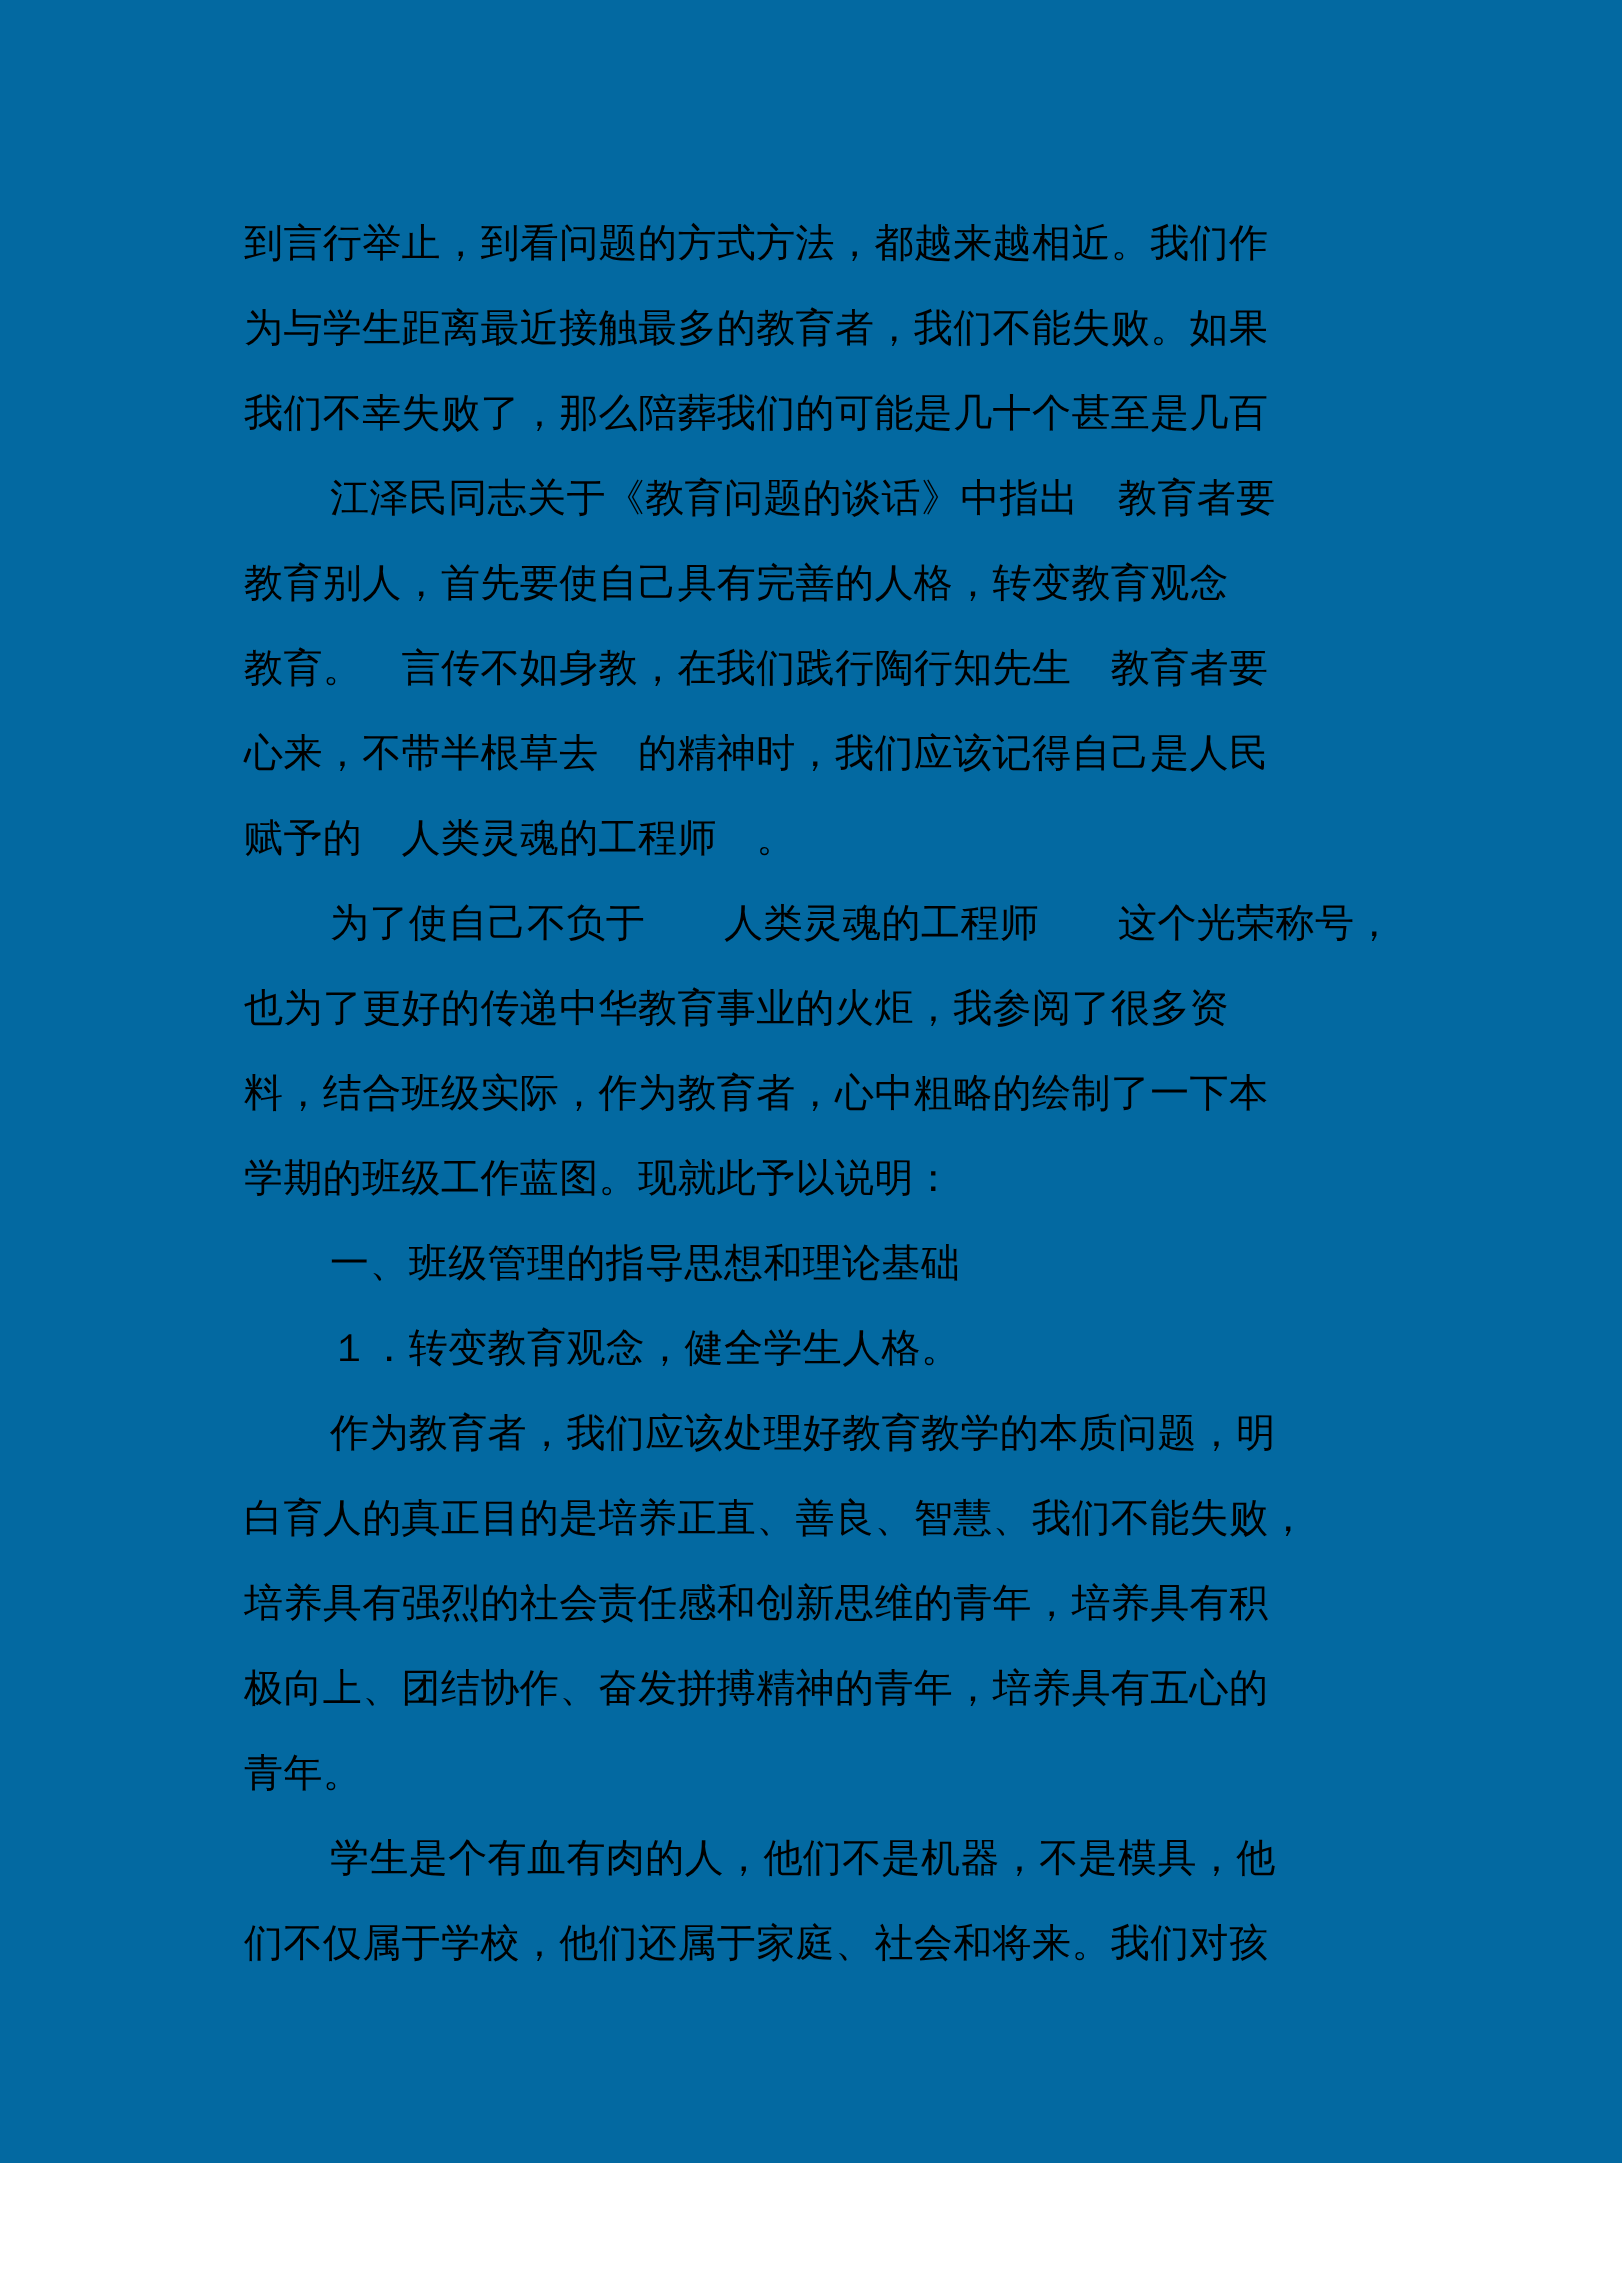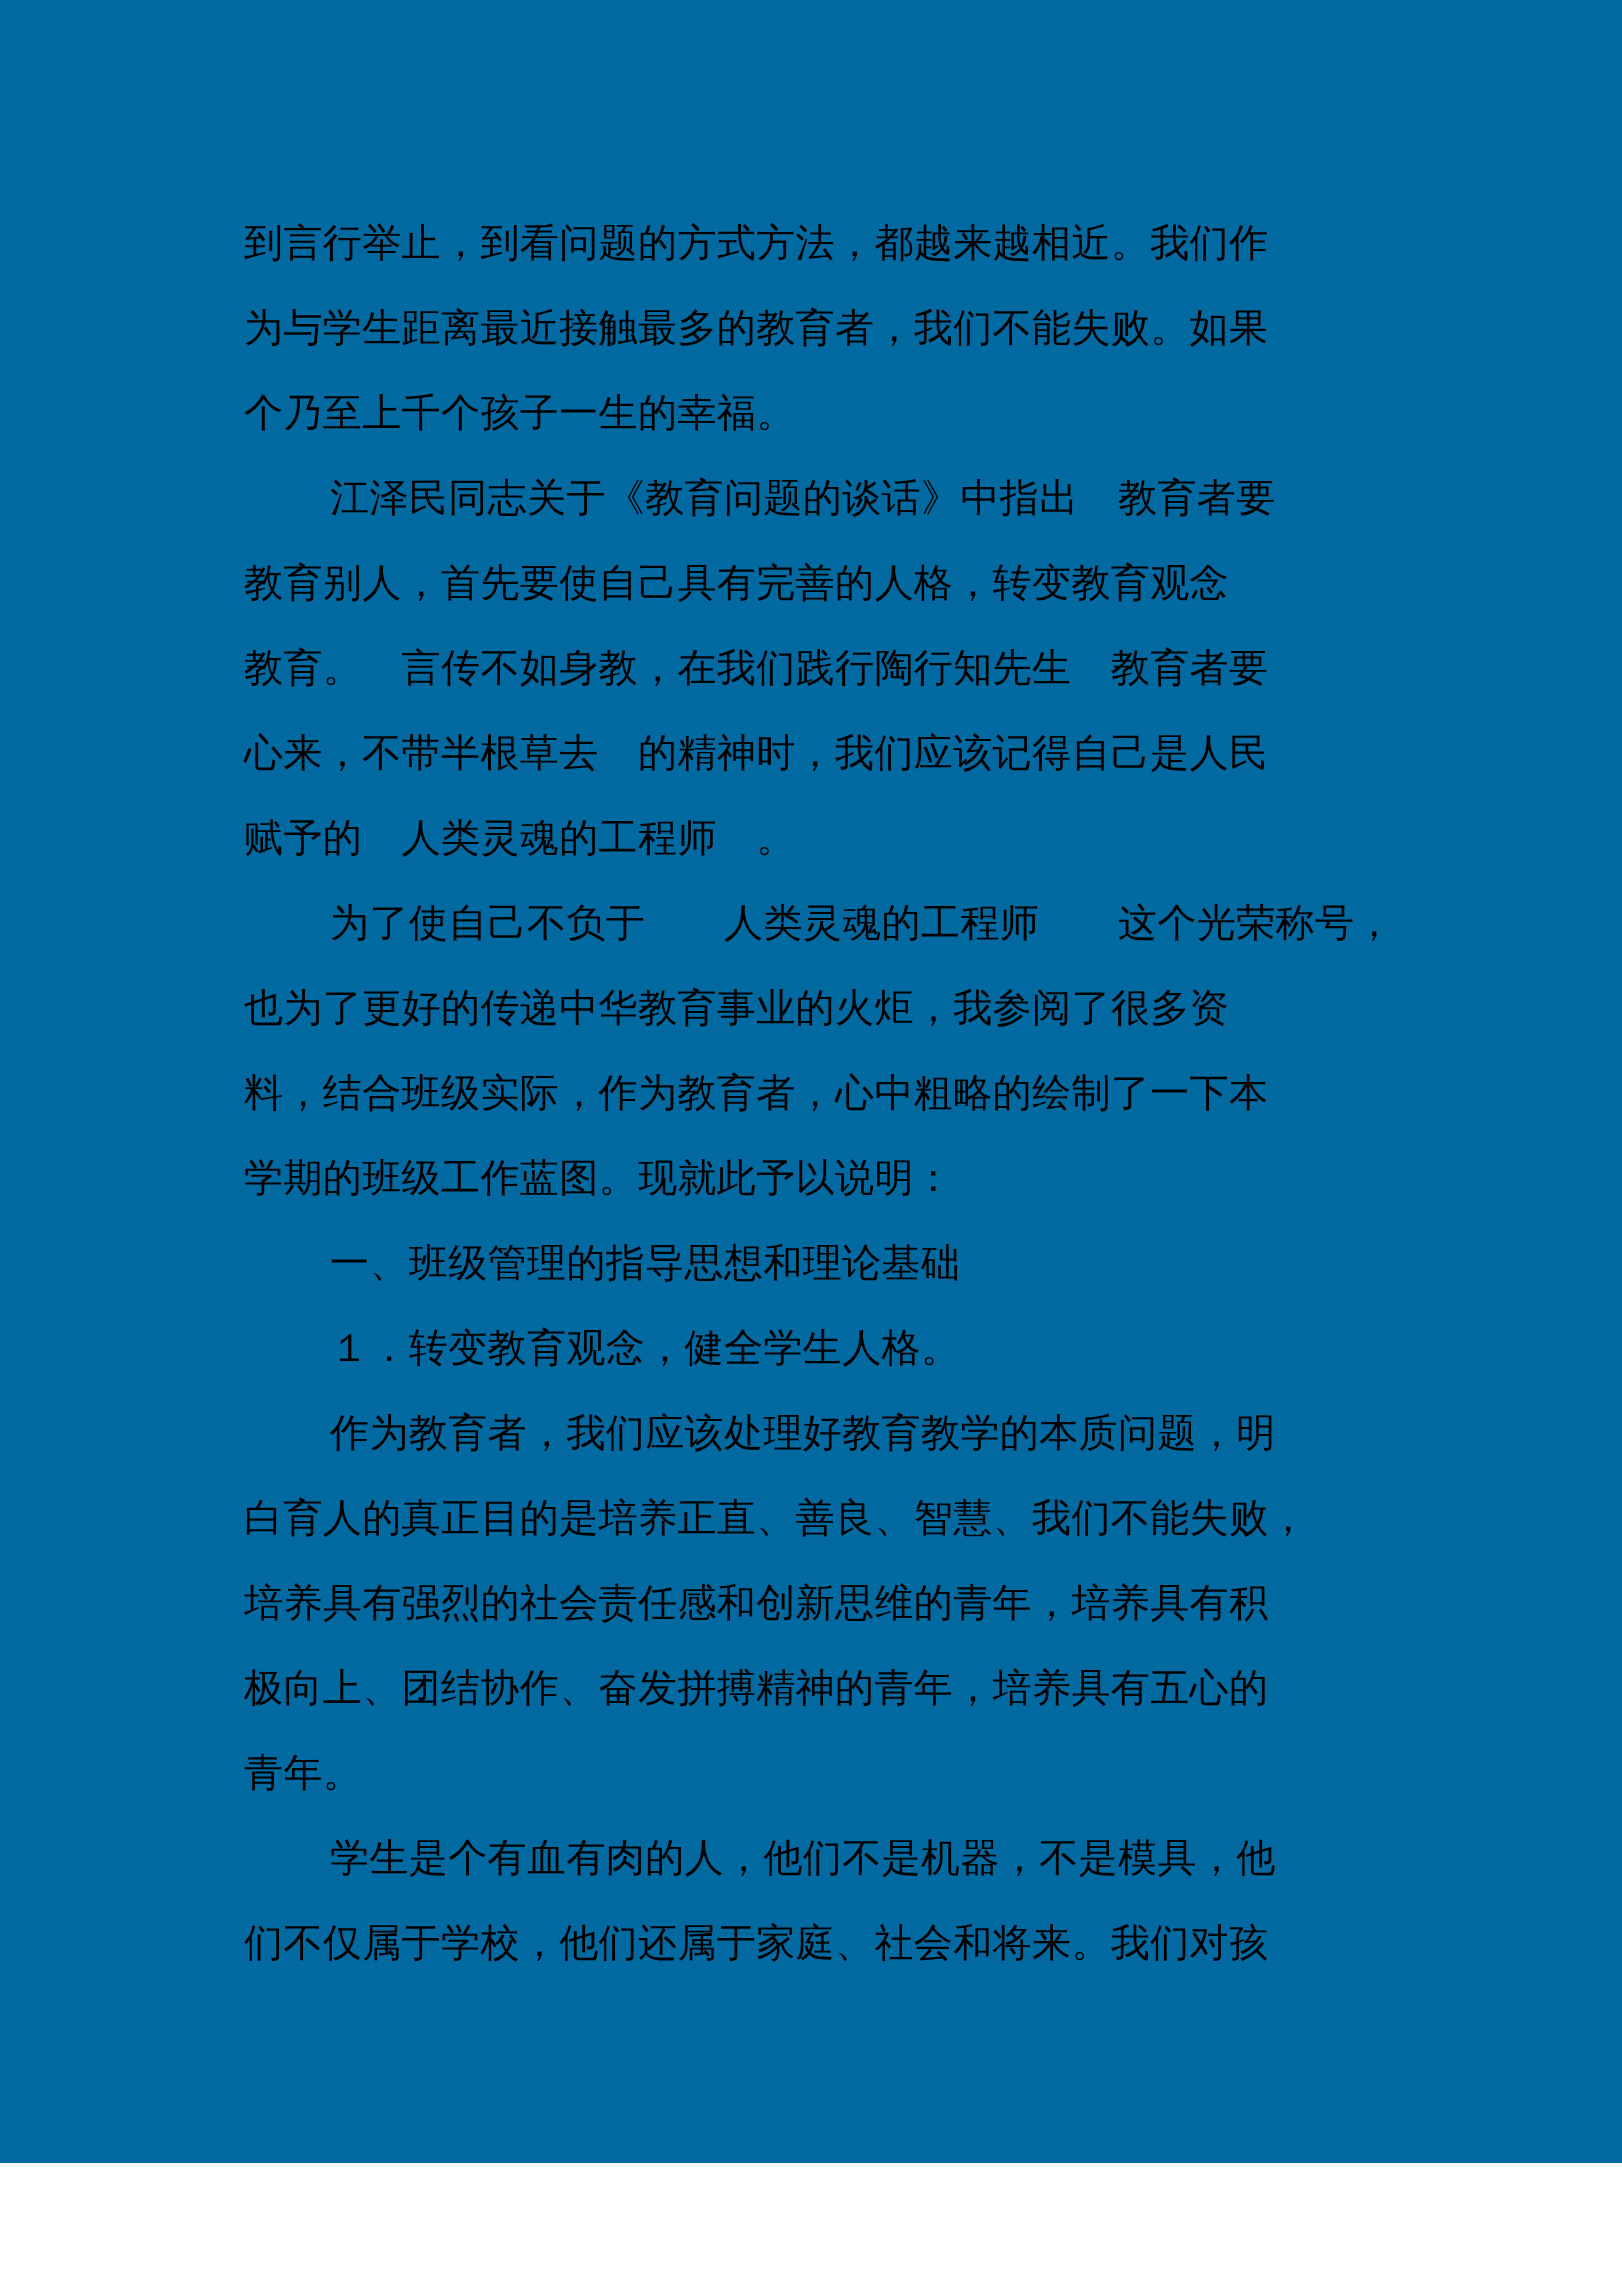--- a/index.html
+++ b/index.html
@@ -34,21 +34,21 @@
     text-indent: 86px;
   }
 </style>
 </head>
 <body>
 
 <div class="page">
   <div class="text-block">
     <div class="line" data-indent="false">到言行举止，到看问题的方式方法，都越来越相近。我们作</div>
       <div class="line" data-indent="false">为与学生距离最近接触最多的教育者，我们不能失败。如果</div>
-      <div class="line" data-indent="false">个乃至上千个孩子一生的幸福。</div>
+      <div class="line" data-indent="false">我们不幸失败了，那么陪葬我们的可能是几十个甚至是几百</div>
       <div class="line" data-indent="true">江泽民同志关于《教育问题的谈话》中指出　教育者要</div>
       <div class="line" data-indent="false">教育别人，首先要使自己具有完善的人格，转变教育观念</div>
       <div class="line" data-indent="false">教育。　言传不如身教，在我们践行陶行知先生　教育者要</div>
       <div class="line" data-indent="false">心来，不带半根草去　的精神时，我们应该记得自己是人民</div>
       <div class="line" data-indent="false">赋予的　人类灵魂的工程师　。</div>
       <div class="line" data-indent="true">为了使自己不负于　　人类灵魂的工程师　　这个光荣称号，</div>
       <div class="line" data-indent="false">也为了更好的传递中华教育事业的火炬，我参阅了很多资</div>
       <div class="line" data-indent="false">料，结合班级实际，作为教育者，心中粗略的绘制了一下本</div>
       <div class="line" data-indent="false">学期的班级工作蓝图。现就此予以说明：</div>
       <div class="line" data-indent="true">一、班级管理的指导思想和理论基础</div>

